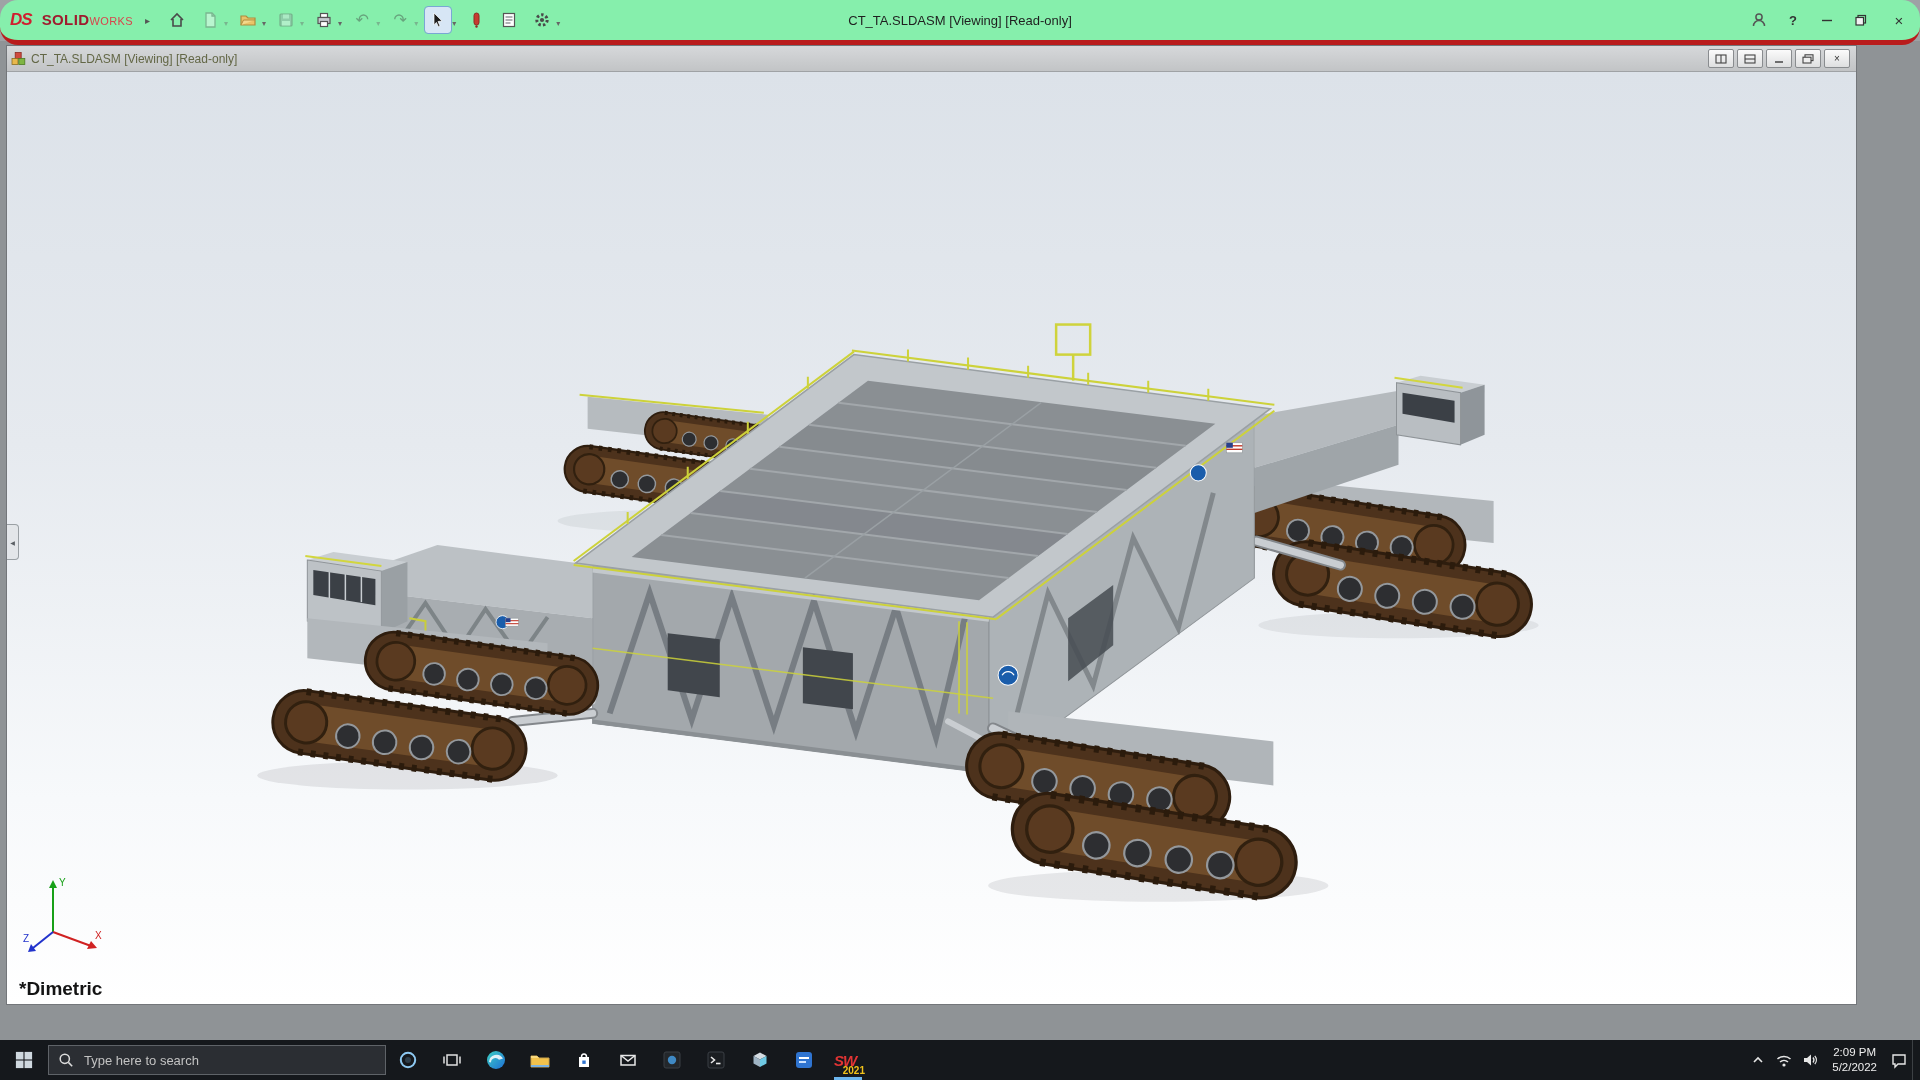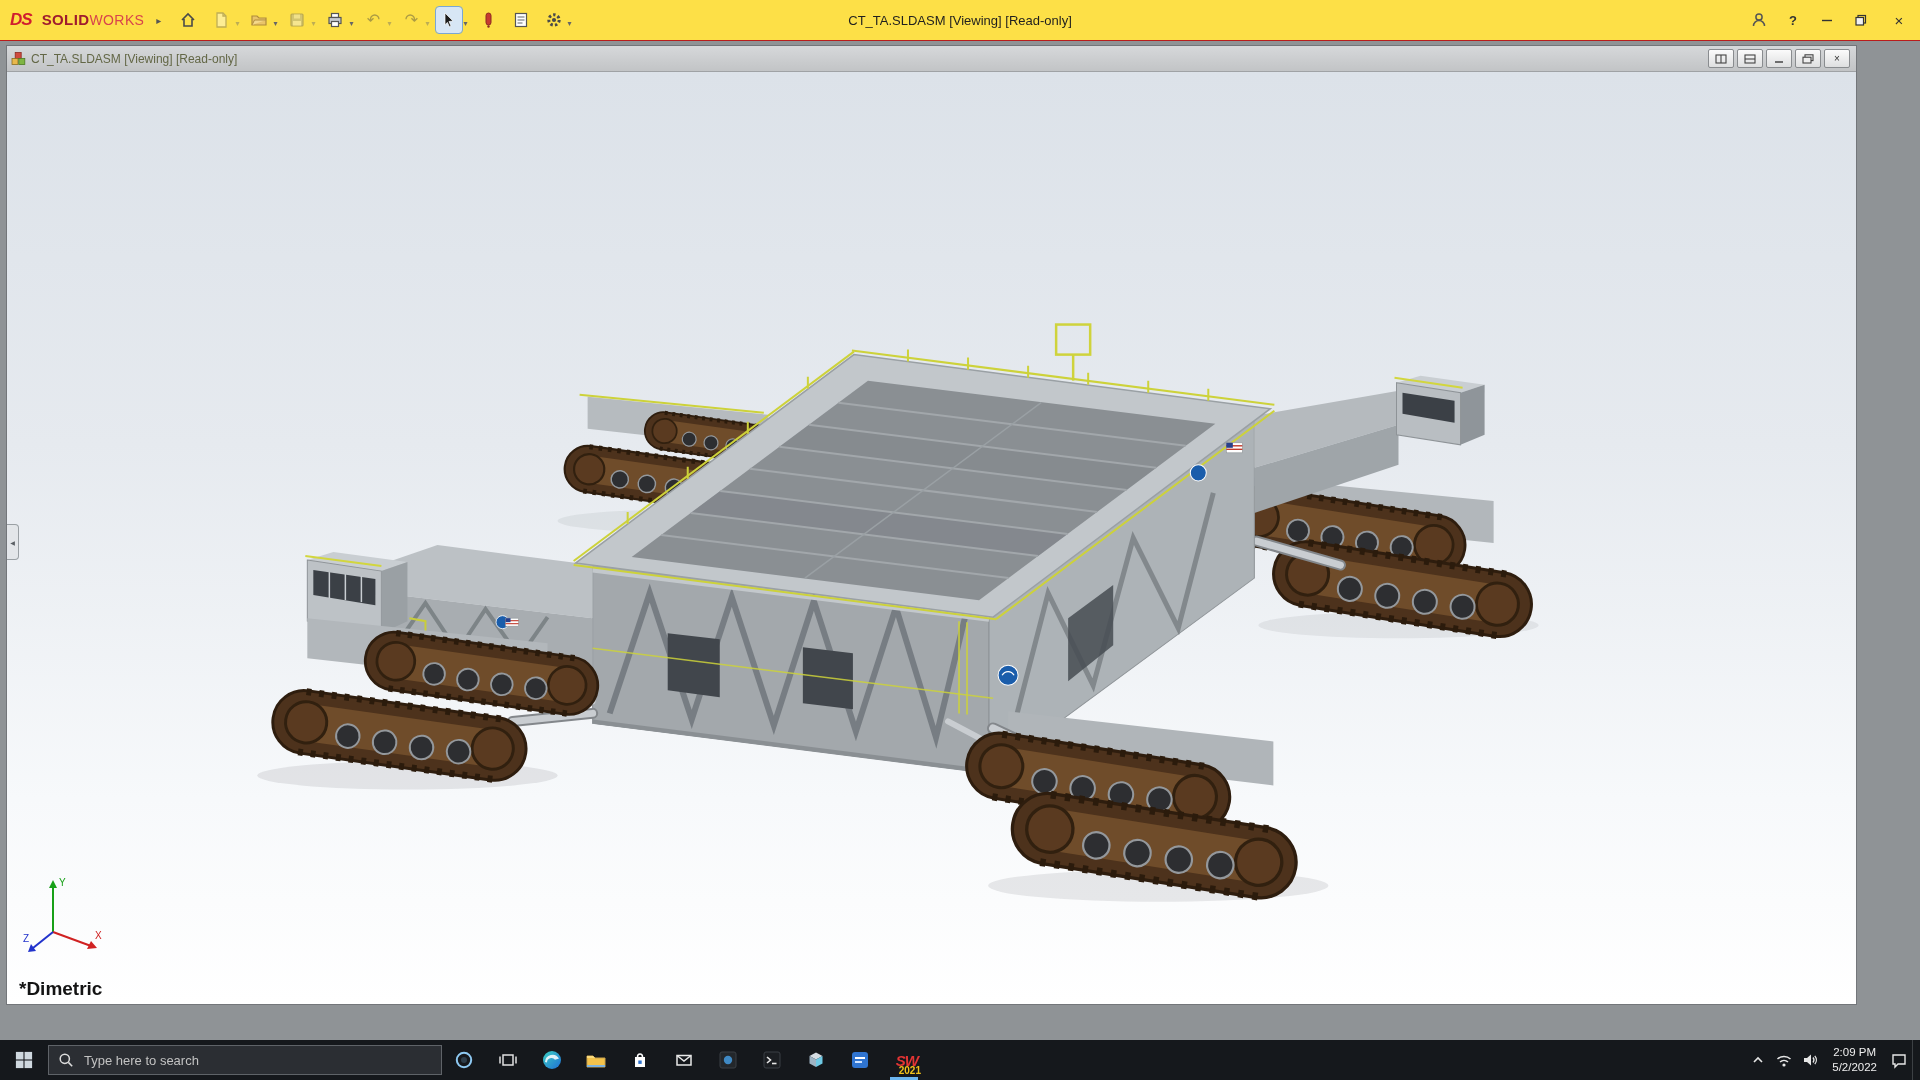--- a/index.html
+++ b/index.html
@@ -1,25 +1,25 @@
 <!DOCTYPE html>
 <html><head>
 <meta charset="utf-8">
 <style>
   html,body{margin:0;padding:0;width:1920px;height:1080px;overflow:hidden;
     font-family:"Liberation Sans",sans-serif;background:#9ea2a5;}
   .app{position:relative;width:1920px;height:1080px;background:#9ea2a5;}
 
   
-  .titlebar{position:absolute;top:0;left:0;width:100%;height:40px;background:#fde047;
-    border-bottom:1px solid #b91c1c;display:flex;align-items:center;z-index:5;}
+  .titlebar{position:absolute;top:0;left:0;width:100%;height:40px;background:#86efac;
+    border-bottom:5px solid #b91c1c;display:flex;align-items:center;z-index:5;border-radius:18px;}
   .brand{display:flex;align-items:baseline;margin-left:10px;}
   .brand .ds{font-style:italic;font-weight:800;color:#d01e2f;font-size:17px;letter-spacing:-1px;margin-right:2px;}
   .brand .solid{font-weight:700;color:#9f1b2e;font-size:15px;letter-spacing:.4px;margin-left:8px;}
-  .brand .works{font-weight:400;color:#d8444c;font-size:14px;letter-spacing:.4px;text-align:center;}
+  .brand .works{font-weight:400;color:#d8444c;font-size:11px;letter-spacing:.4px;text-align:center;}
   .menu-arrow{color:#555;font-size:10px;margin:0 14px 0 12px;cursor:pointer;}
   .toolbar{display:flex;align-items:center;}
   .tgroup{display:flex;align-items:center;margin-right:7px;}
   .tb{width:26px;height:26px;display:flex;align-items:center;justify-content:center;border-radius:3px;}
   .tb.active{background:#d7e6f5;outline:1px solid #7aa7d4;}
   .caret{font-size:8px;color:#666;margin-left:1px;align-self:flex-end;padding-bottom:5px;}
   .dis{opacity:.42;}
   .tglyph{font-size:16px;color:#3e3e3e;line-height:1;}
   .title-center{position:absolute;left:50%;transform:translateX(-50%);font-size:13px;color:#1f1f1f;white-space:nowrap;}
   .win-controls{position:absolute;right:0;top:0;height:40px;display:flex;}
@@ -41,31 +41,31 @@
   .model-svg{position:absolute;top:0;left:0;width:100%;height:100%;}
   .splitter{position:absolute;left:0;top:452px;width:11px;height:34px;background:#e3e6e9;border:1px solid #9aa0a4;
     border-left:none;border-radius:0 4px 4px 0;display:flex;align-items:center;justify-content:center;
     font-size:6px;color:#5a5f63;cursor:pointer;}
   .triad{position:absolute;left:14px;bottom:46px;width:86px;height:86px;}
   .view-label{position:absolute;left:12px;bottom:4px;font-size:19px;font-weight:700;color:#141414;}
 
   
   .taskbar{position:absolute;left:0;bottom:0;width:100%;height:40px;background:#15181c;display:flex;align-items:center;z-index:6;}
   .tb-start{width:48px;height:40px;display:flex;align-items:center;justify-content:center;cursor:pointer;}
-  .tb-search{width:394px;height:30px;background:#2b2e33;border:1px solid #5f6368;display:flex;align-items:center;
+  .tb-search{width:338px;height:30px;background:#2b2e33;border:1px solid #5f6368;display:flex;align-items:center;
     padding:0 9px;gap:8px;box-sizing:border-box;}
   .tb-search input{flex:1;background:transparent;border:none;outline:none;color:#d8d8d8;font-size:13px;font-family:inherit;}
   .tb-search input::placeholder{color:#c2c2c2;}
   .tb-icon{width:44px;height:40px;display:flex;align-items:center;justify-content:center;position:relative;cursor:pointer;}
   .tb-icon.active::after{content:"";position:absolute;left:8px;right:8px;bottom:0;height:3px;background:#6cb6ef;}
   .tb-right{margin-left:auto;display:flex;align-items:center;height:51px;}
   .tray-icon{width:26px;height:40px;display:flex;align-items:center;justify-content:center;cursor:pointer;}
   .clock{padding:0 9px;text-align:center;color:#eee;font-size:11.5px;line-height:1.3;cursor:pointer;}
   .show-desktop{width:7px;height:40px;border-left:1px solid #3c4044;}
-  .sw-badge{position:relative;width:28px;height:28px;display:flex;align-items:center;justify-content:flex-end;}
+  .sw-badge{position:relative;width:28px;height:28px;display:flex;align-items:center;justify-content:flex-start;}
   .sw-letters{font-style:italic;font-weight:800;color:#e23434;font-size:15px;letter-spacing:-1px;}
   .sw-year{position:absolute;right:-3px;bottom:-2px;color:#f2c21a;font-size:10px;font-weight:700;}
 </style>
 </head>
 <body>
 
 <div class="app">
 
   <header class="titlebar">
     <div class="brand">

